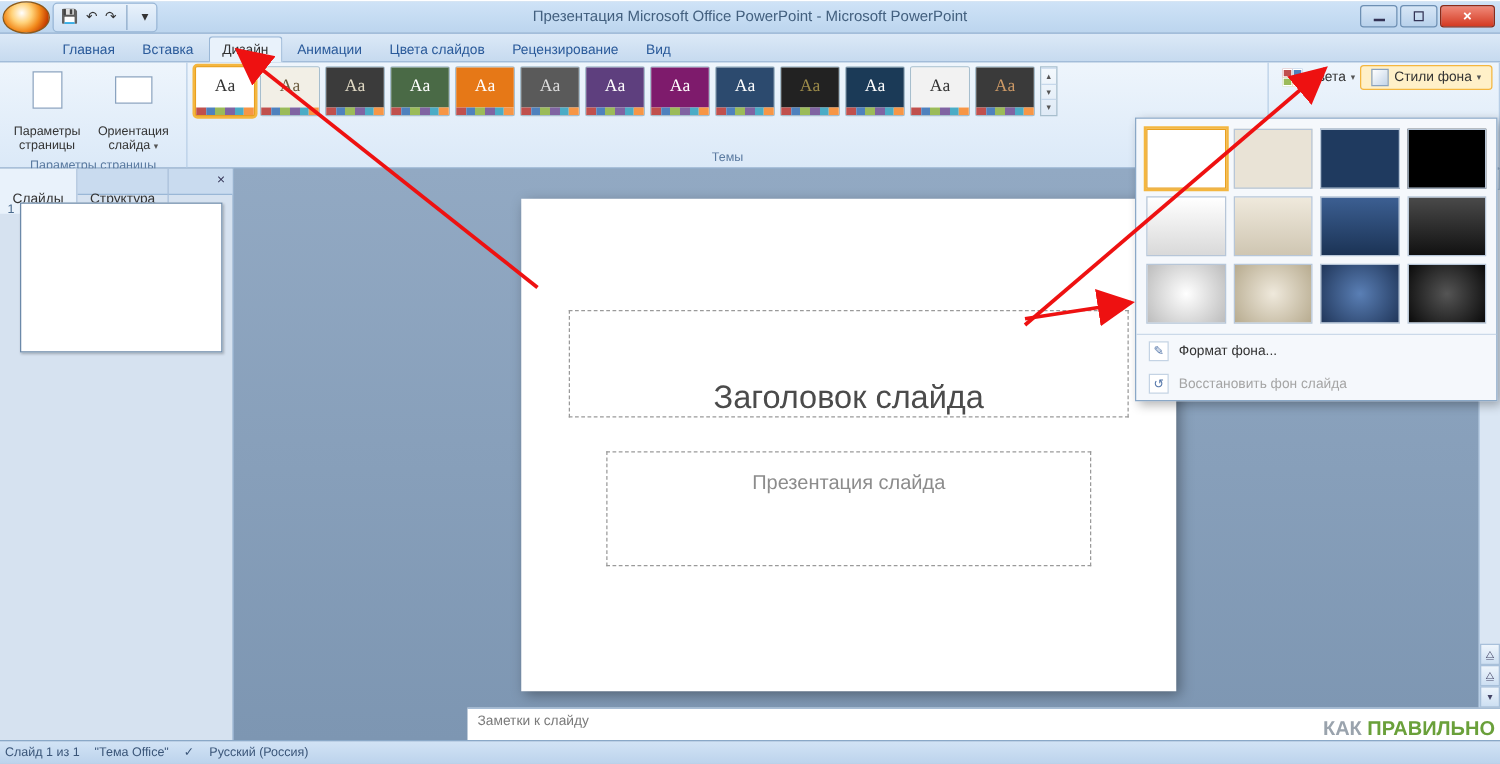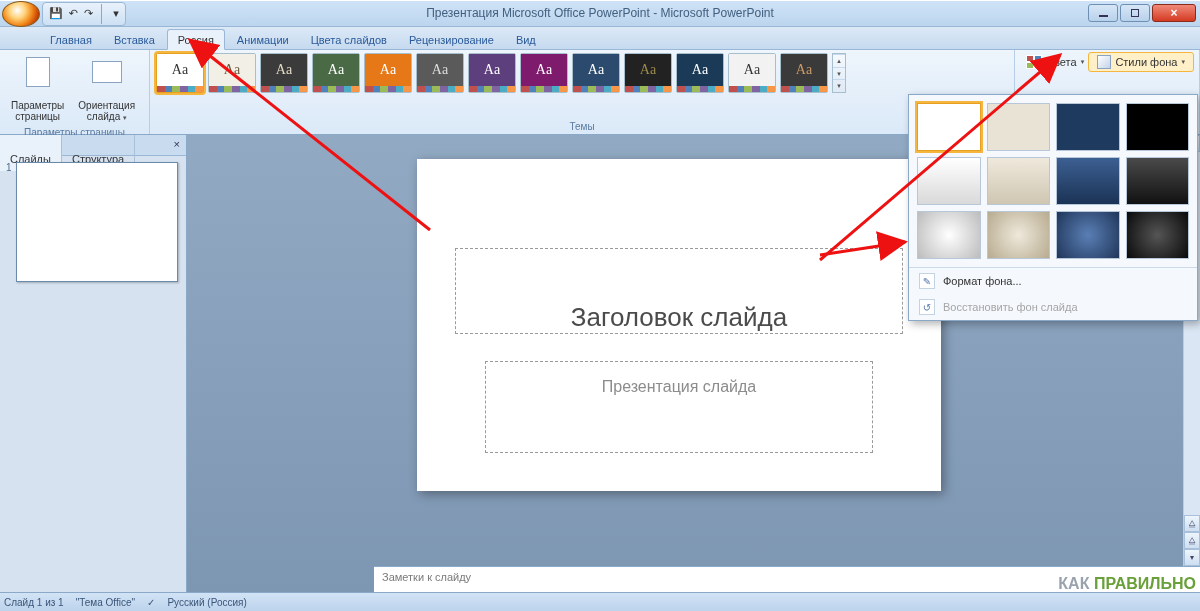--- a/index.html
+++ b/index.html
@@ -58,21 +58,21 @@
   .sp-tab{padding:18px 10px;border-right:1px solid #a9c0da;cursor:pointer;}
   .sp-tab.active{background:#e9f2fb;}
   .sp-close{margin-left:auto;padding:3px 6px;cursor:pointer;color:#335;}
   .sp-body{flex:1;overflow:hidden;padding:6px;}
   .mini{display:flex;gap:4px;}
   .mini .num{font-size:10px;color:#4a6a8d;}
   .mini .mslide{width:162px;height:120px;background:#fff;border:1px solid #6b89a9;box-shadow:1px 1px 2px rgba(0,0,0,.25);} 
 
   
   .editor{flex:1;position:relative;overflow:hidden;}
-  .canvas-wrap{position:absolute;top:24px;left:230px;width:524px;height:332px;background:#fff;box-shadow:3px 3px 10px rgba(0,0,0,.35);} 
+  .canvas-wrap{position:absolute;top:24px;left:230px;width:524px;height:394px;background:#fff;box-shadow:3px 3px 10px rgba(0,0,0,.35);} 
   .ph{position:absolute;border:1px dashed #9a9a9a;}
   .ph.title{left:38px;top:89px;width:448px;height:86px;display:flex;align-items:flex-end;justify-content:center;}
   .ph.title .t{font-size:26px;color:#4b4b4b;}
   .ph.sub{left:68px;top:202px;width:388px;height:92px;display:flex;justify-content:center;}
   .ph.sub .t{font-size:16px;color:#8c8c8c;margin-top:16px;}
 
   
   .notes{position:absolute;left:187px;right:0;bottom:0;height:26px;background:#fff;border-top:1px solid #8aa8c7;padding:4px 8px;color:#7a7a7a;font-size:11px;}
 
   
@@ -133,21 +133,21 @@
       </div>
     <div class="winbtn close">
         <span class="x">×</span>
       </div>
   </div>
 </div>
 
 <div class="tabs">
   <div class="tab">Главная</div>
   <div class="tab">Вставка</div>
-  <div class="tab active">Россия</div>
+  <div class="tab active">Дизайн</div>
   <div class="tab">Анимации</div>
   <div class="tab">Цвета слайдов</div>
   <div class="tab">Рецензирование</div>
   <div class="tab">Вид</div>
 </div>
 
 <div class="ribbon">
 
   <div class="group" style="width:150px;">
     <div class="group-body">

